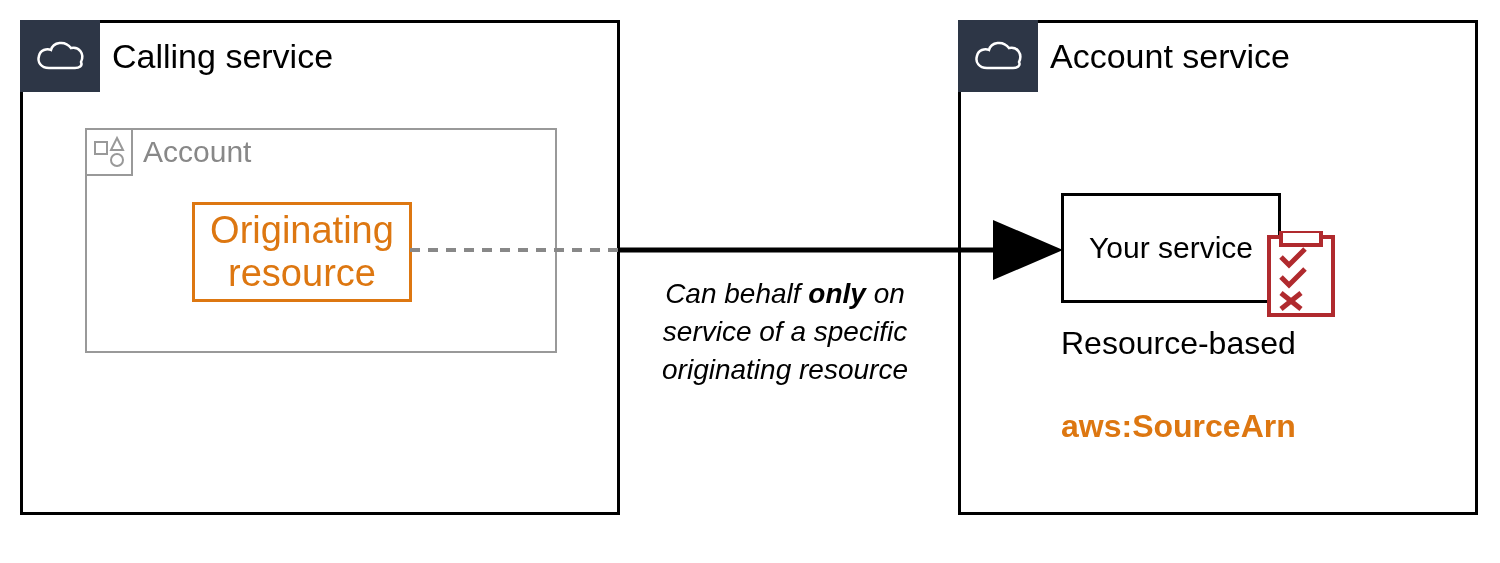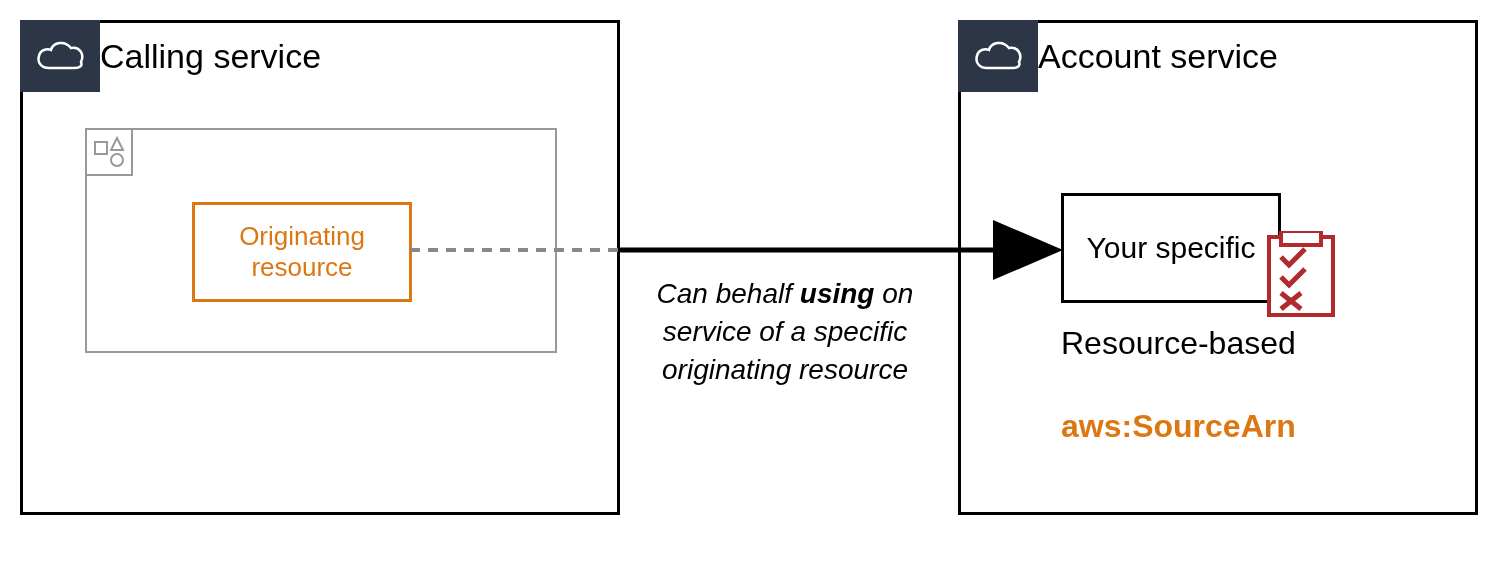--- a/index.html
+++ b/index.html
@@ -15,20 +15,21 @@
     position: absolute;
     border: 3px solid #000;
     background: #fff;
   }
   .service-header {
     position: absolute;
     top: -3px;
     left: -3px;
     display: flex;
     align-items: center;
+    gap: 12px;
   }
   .cloud-badge {
     width: 80px;
     height: 72px;
     background: #2d3646;
     display: flex;
     align-items: center;
     justify-content: center;
   }
   .service-title {
@@ -56,21 +57,21 @@
     justify-content: center;
   }
   .account-label {
     font-size: 30px;
     color: #888;
   }
   .originating {
     position: absolute;
     border: 3px solid #dd7711;
     color: #dd7711;
-    font-size: 26px;
+    font-size: 38px;
     text-align: center;
     display: flex;
     align-items: center;
     justify-content: center;
     padding: 18px 10px;
   }
   .arrow-caption {
     position: absolute;
     font-size: 28px;
     font-style: italic;
@@ -121,39 +122,40 @@
 
   <div class="account-box" style="left:62px; top:105px; width:472px; height:225px;">
     <div class="account-header">
       <div class="account-badge">
         <svg width="36" height="36" viewBox="0 0 36 36">
           <rect x="4" y="8" width="12" height="12" fill="none" stroke="#999" stroke-width="2"></rect>
           <polygon points="26,4 32,16 20,16" fill="none" stroke="#999" stroke-width="2"></polygon>
           <circle cx="26" cy="26" r="6" fill="none" stroke="#999" stroke-width="2"></circle>
         </svg>
       </div>
+      <div class="account-label">Account</div>
     </div>
     <div class="originating" style="left:105px; top:72px; width:220px; height:100px;">
       <span>Originating resource</span>
     </div>
   </div>
 </div>
 
 <div class="service-box" style="left:958px; top:20px; width:520px; height:495px;">
   <div class="service-header">
     <div class="cloud-badge">
       <svg width="54" height="36" viewBox="0 0 54 36">
         <path d="M16 30 C8 30 4 24 6 18 C7 12 14 10 18 12 C20 4 32 2 38 10 C46 8 52 16 48 24 C50 28 46 30 42 30 Z" fill="none" stroke="#fff" stroke-width="2.5"></path>
       </svg>
     </div>
     <div class="service-title">Account service</div>
   </div>
 
   <div class="your-resource-box" style="left:100px; top:170px; width:220px; height:110px;">
-    <span>Your specific</span>
+    <span>Your service</span>
   </div>
 
   <div style="position:absolute; left:300px; top:208px; width:80px; height:90px;">
     <svg width="80" height="90" viewBox="0 0 80 90">
       <rect x="8" y="6" width="64" height="78" fill="#fff" stroke="#b02a2e" stroke-width="4"></rect>
       <rect x="20" y="0" width="40" height="14" fill="#fff" stroke="#b02a2e" stroke-width="4"></rect>
       <polyline points="20,26 28,34 44,18" fill="none" stroke="#b02a2e" stroke-width="5"></polyline>
       <polyline points="20,46 28,54 44,38" fill="none" stroke="#b02a2e" stroke-width="5"></polyline>
       <line x1="20" y1="62" x2="40" y2="78" stroke="#b02a2e" stroke-width="5"></line>
       <line x1="40" y1="62" x2="20" y2="78" stroke="#b02a2e" stroke-width="5"></line>
@@ -173,14 +175,14 @@
       <polygon points="0 0, 14 6, 0 12" fill="#000"></polygon>
     </marker>
   </defs>
 
   <line x1="410" y1="250" x2="618" y2="250" stroke="#888" stroke-width="4" stroke-dasharray="10,8"></line>
 
   <line x1="618" y1="250" x2="1053" y2="250" stroke="#000" stroke-width="5" marker-end="url(#arrowhead)"></line>
 </svg>
 
 <div class="arrow-caption" style="left:625px; top:275px; width:320px;">
-  <span>Can behalf </span><b>using</b><span> on service of a specific originating resource</span>
+  <span>Can behalf </span><b>only</b><span> on service of a specific originating resource</span>
 </div>
 
 </body></html>

